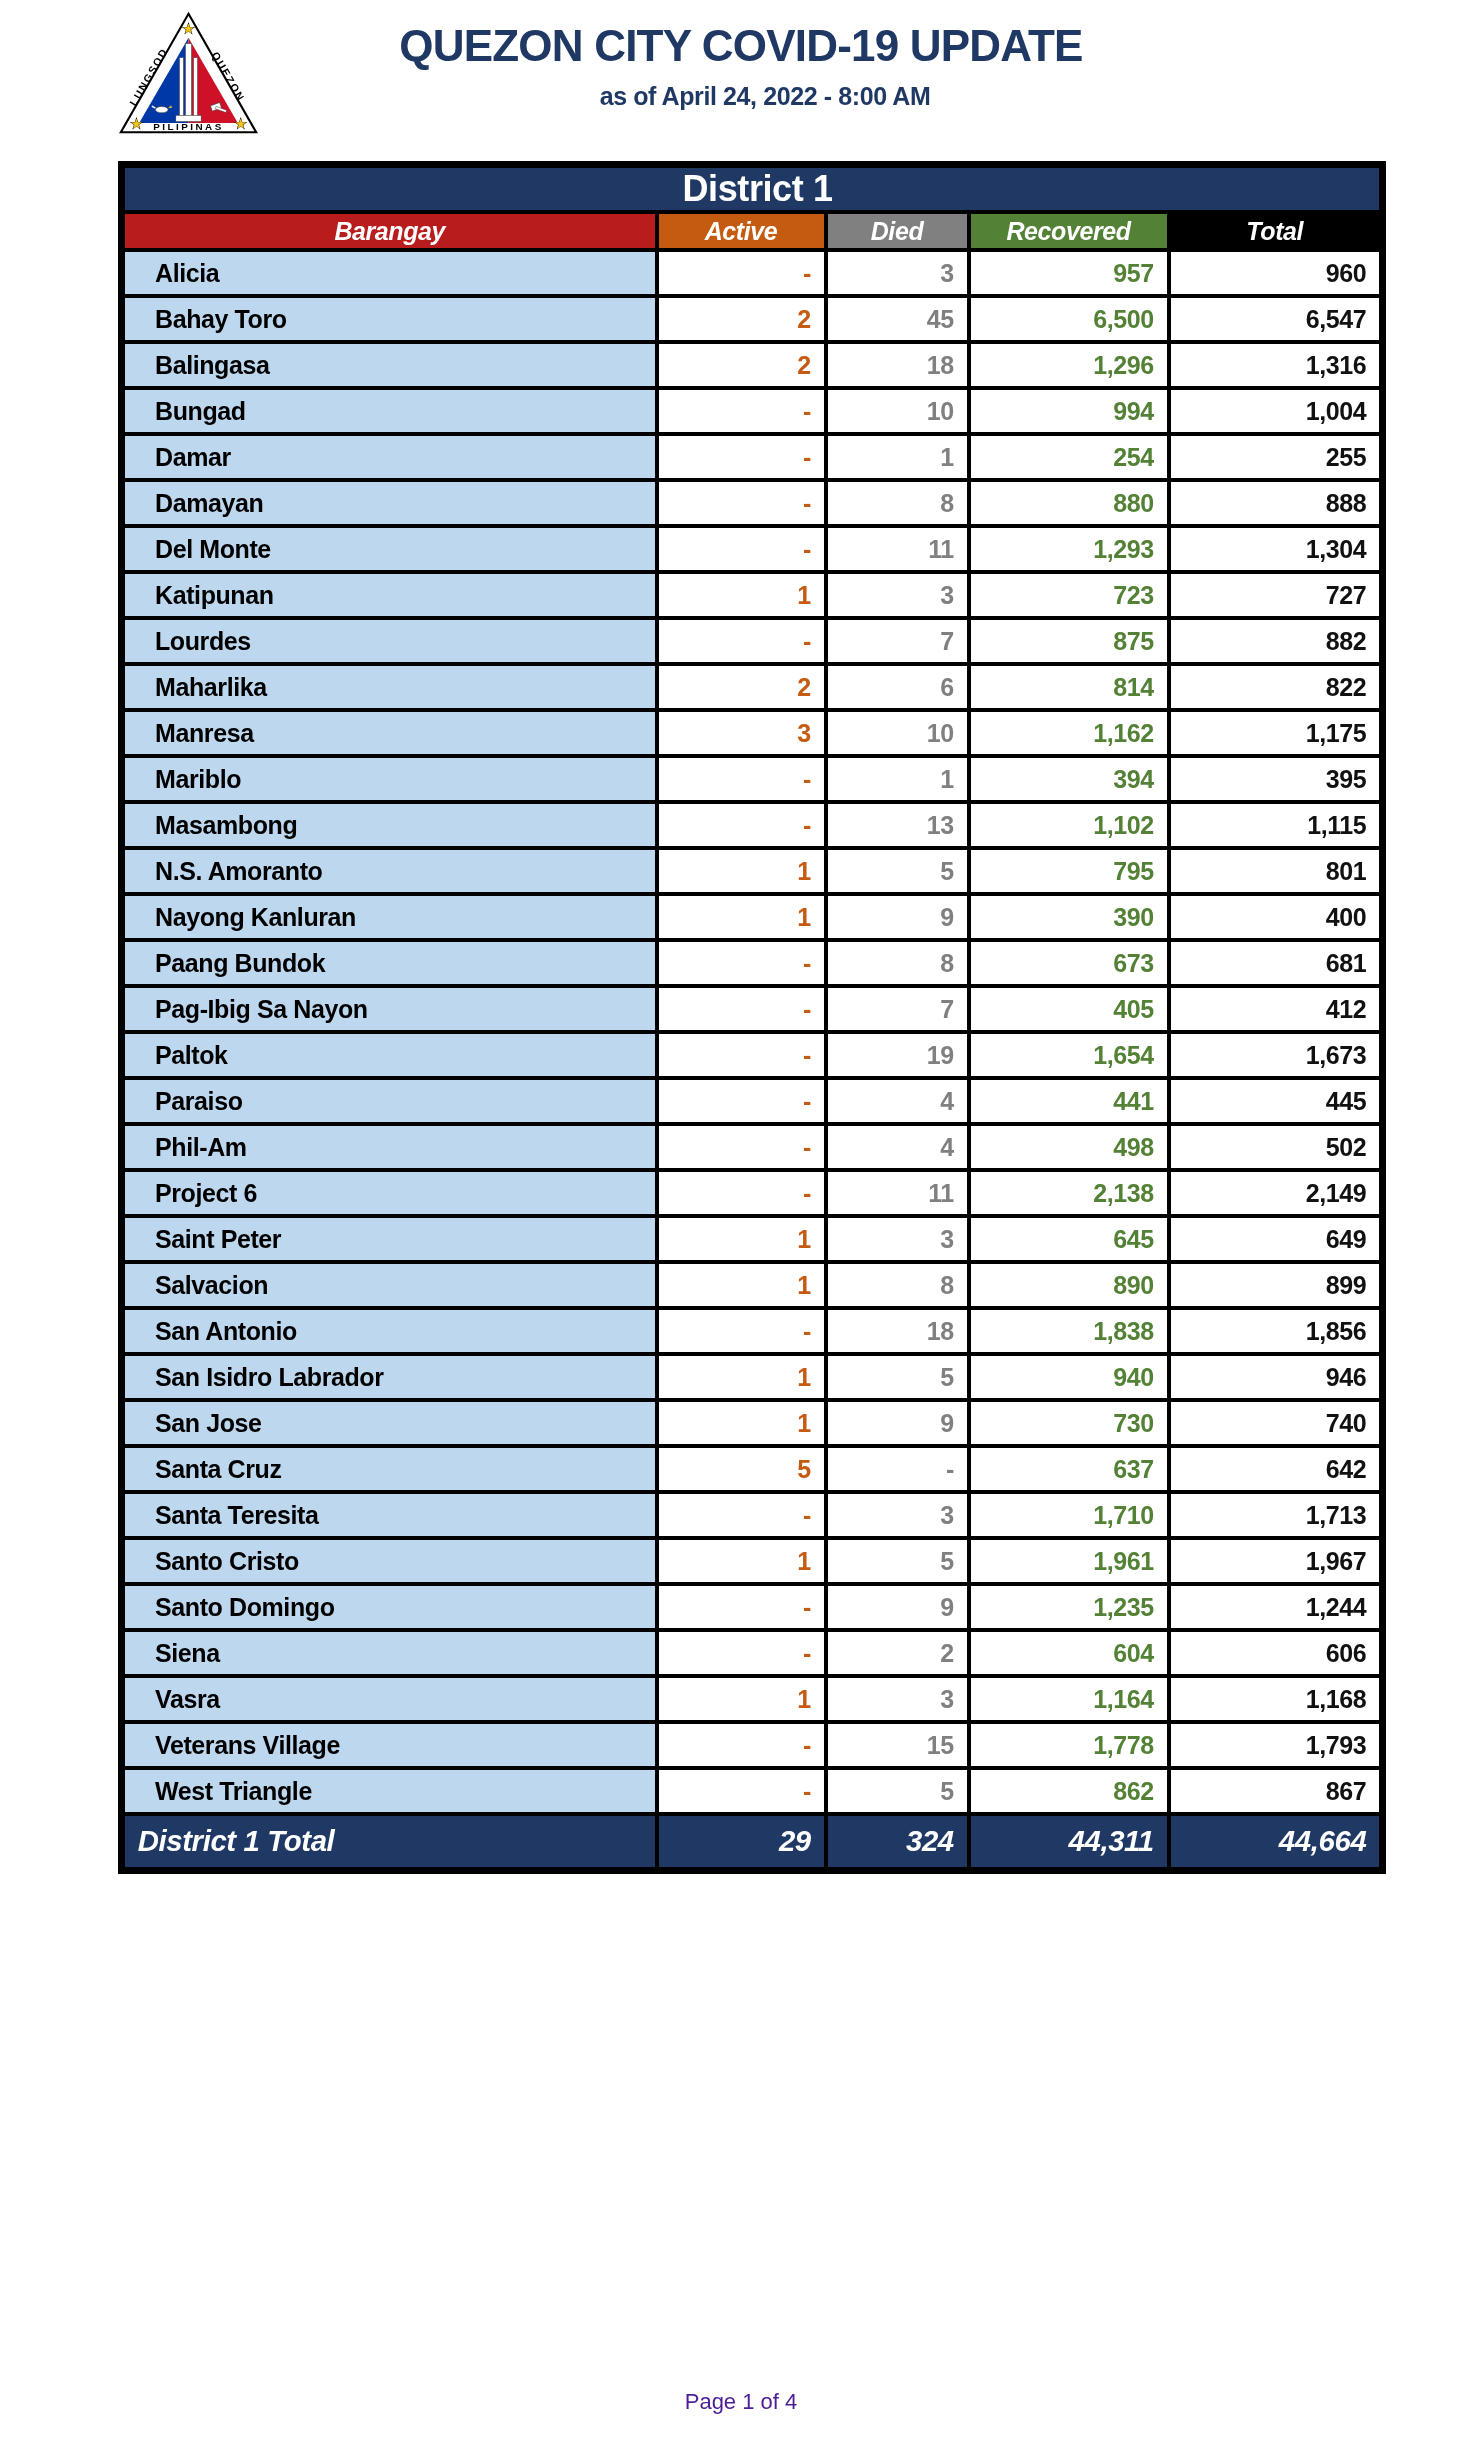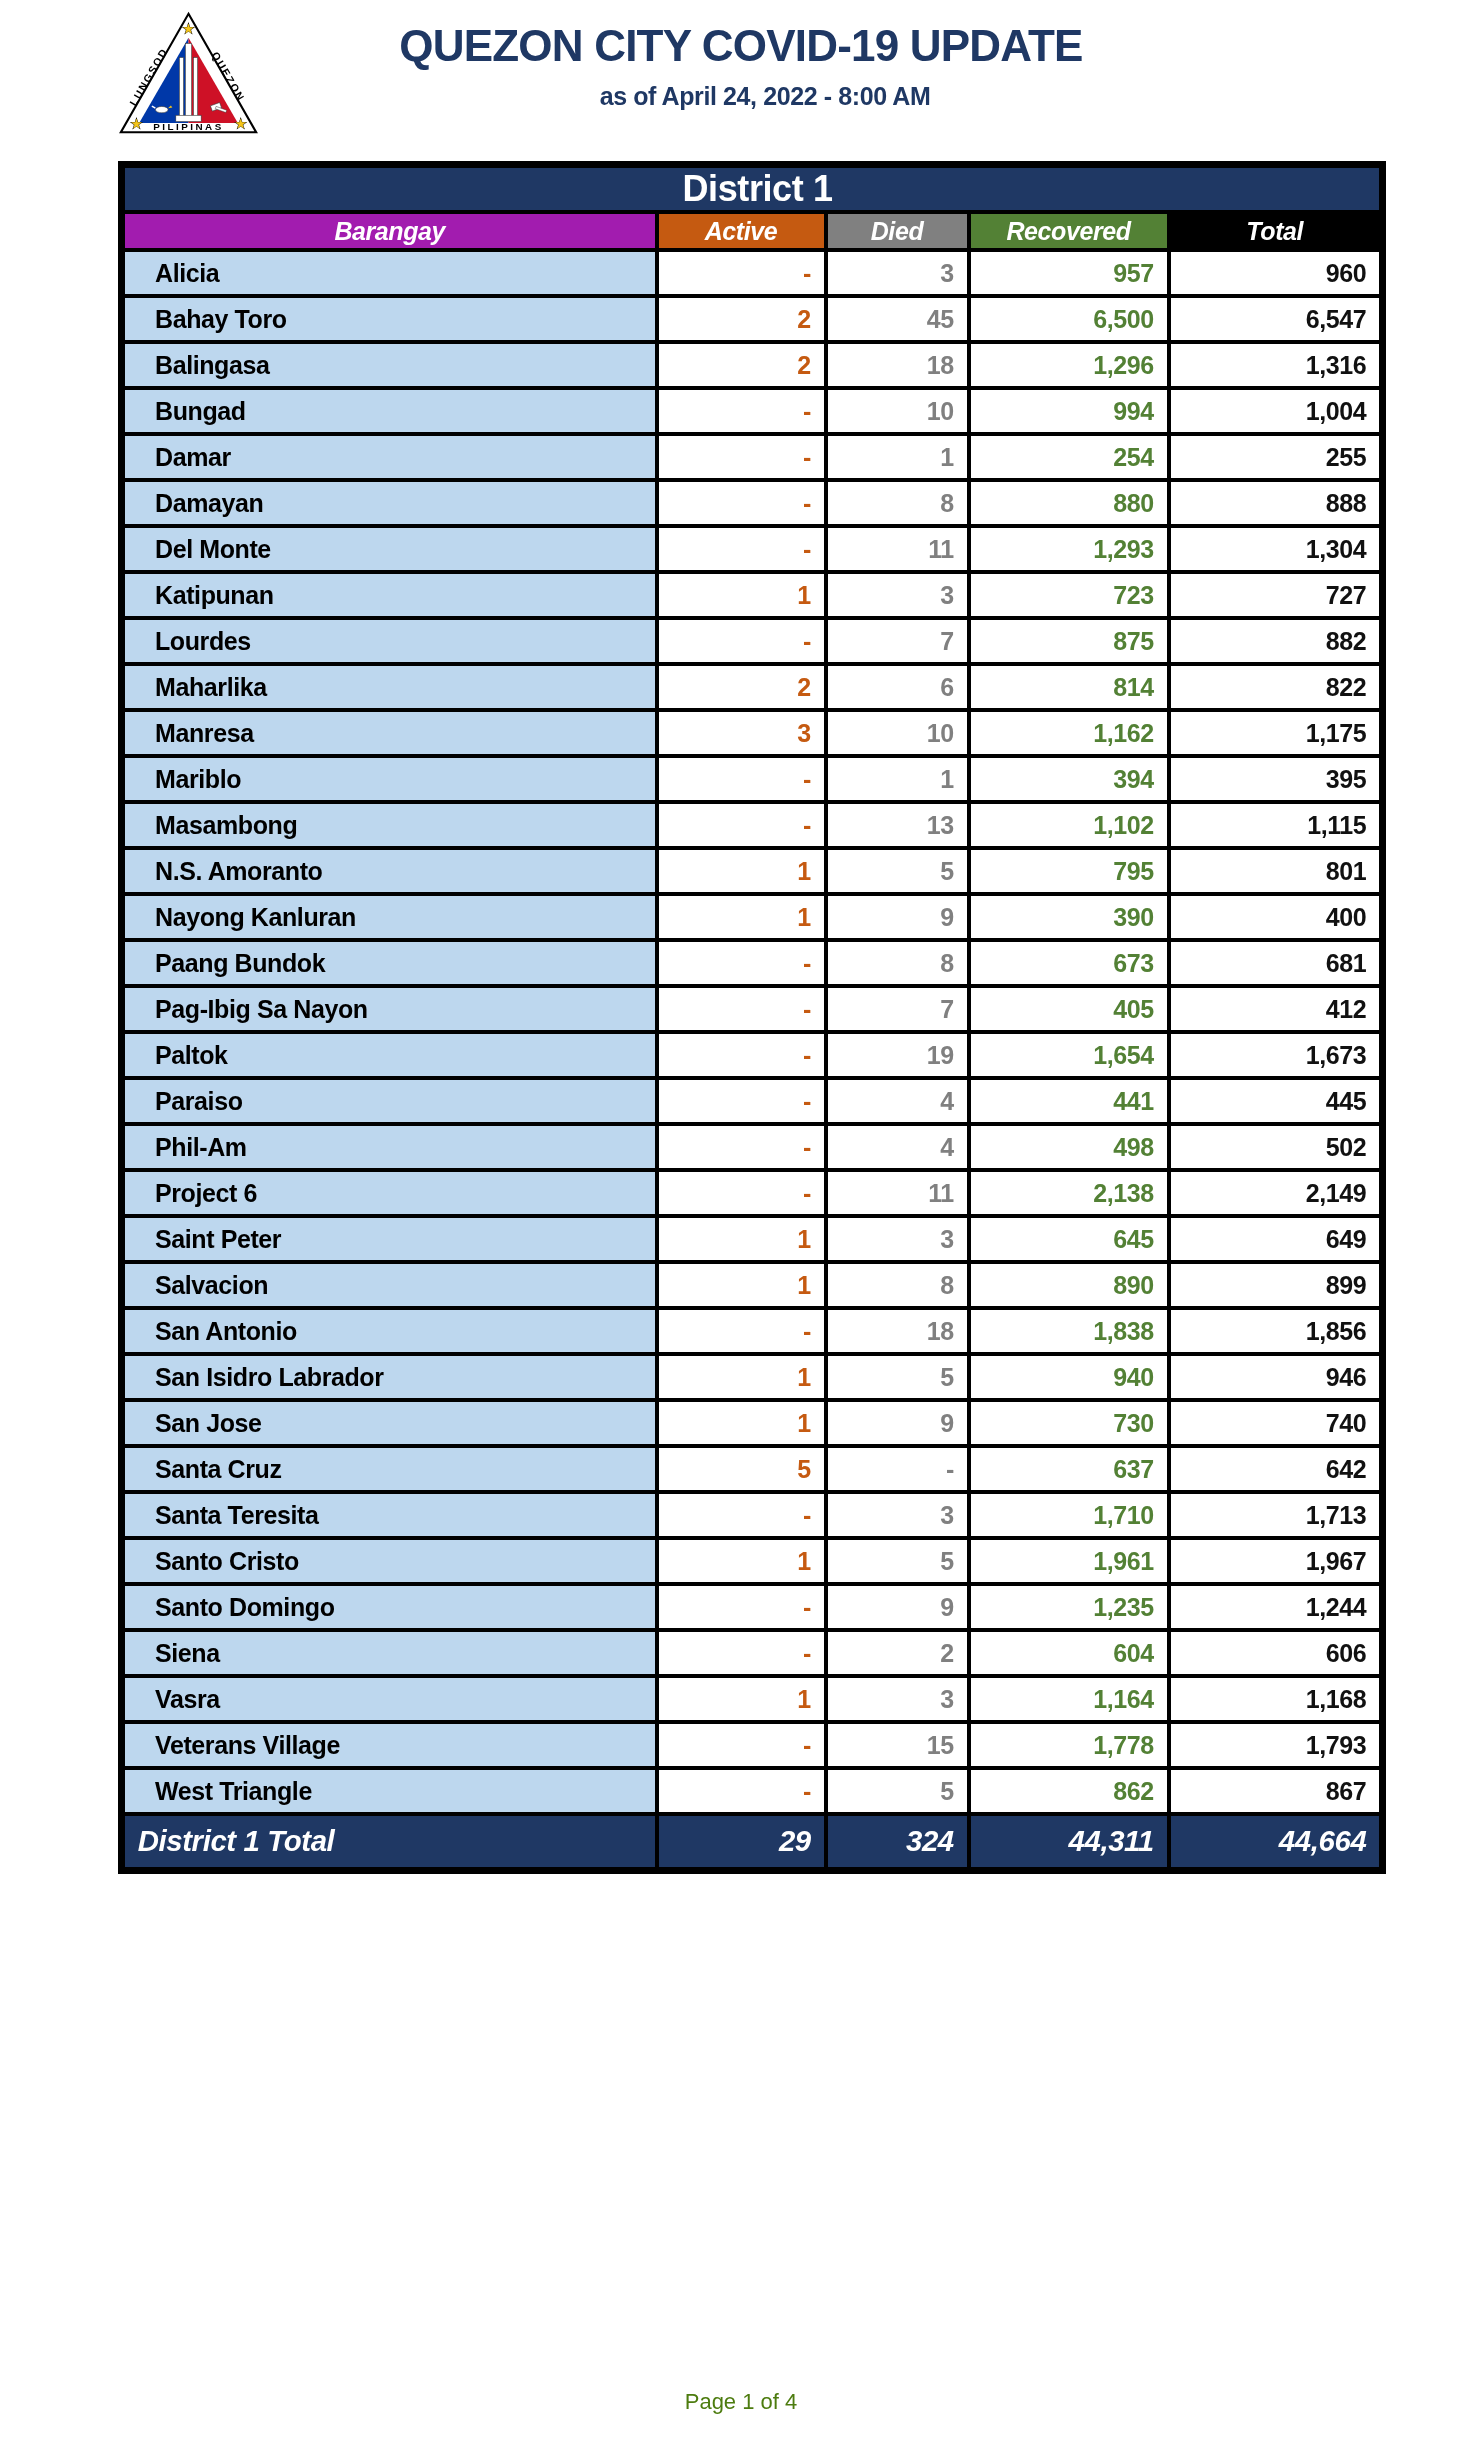--- a/index.html
+++ b/index.html
@@ -29,21 +29,21 @@
   table.covid th, table.covid td { border:4.8px solid #000; overflow:hidden; white-space:nowrap; }
   tr.district-row th {
     background:#1F3864; color:#fff; text-align:center;
     font-size:36px; font-weight:bold; height:43px; padding-left:11px;
     letter-spacing:-0.4px;
   }
   tr.col-header-row th {
     color:#fff; font-size:25px; font-weight:bold; font-style:italic;
     height:38px; text-align:center; letter-spacing:-0.4px;
   }
-  th.col-barangay  { background:#a21caf; }
+  th.col-barangay  { background:#b91c1c; }
   th.col-active    { background:#C55A11; }
   th.col-died      { background:#808080; }
   th.col-recovered { background:#538135; }
   th.col-total     { background:#000000; }
   tbody td {
     height:46px; background:#fff; font-size:25px; font-weight:bold;
     letter-spacing:-0.4px;
   }
   tbody td.name {
     background:#BDD7EE; color:#000; text-align:left; padding-left:30px;
@@ -55,21 +55,21 @@
   td.c-total     { color:#111111; }
   tr.total-row td {
     background:#1F3864; color:#ffffff; font-size:29.4px; font-weight:bold;
     font-style:italic; height:56px; letter-spacing:-0.4px;
   }
   tr.total-row td.label { text-align:left; padding-left:12.7px; }
   tr.total-row td + td { border-left:4.8px solid #fff; }
   
   .page-footer {
     position:absolute; left:0; right:0; top:2389px; text-align:center;
-    font-size:22px; color:#4d7c0f;
+    font-size:22px; color:#4c1d95;
   }
 </style>
 </head>
 <body>
 
 <div class="page">
 
   <svg class="logo" viewBox="0 0 200 176" aria-hidden="true">
     <path d="M100 4 L196 172 L4 172 Z" fill="#ffffff" stroke="#000000" stroke-width="3"></path>
     <path d="M100 38 L100 159 L30 159 Z" fill="#0038A8"></path>

